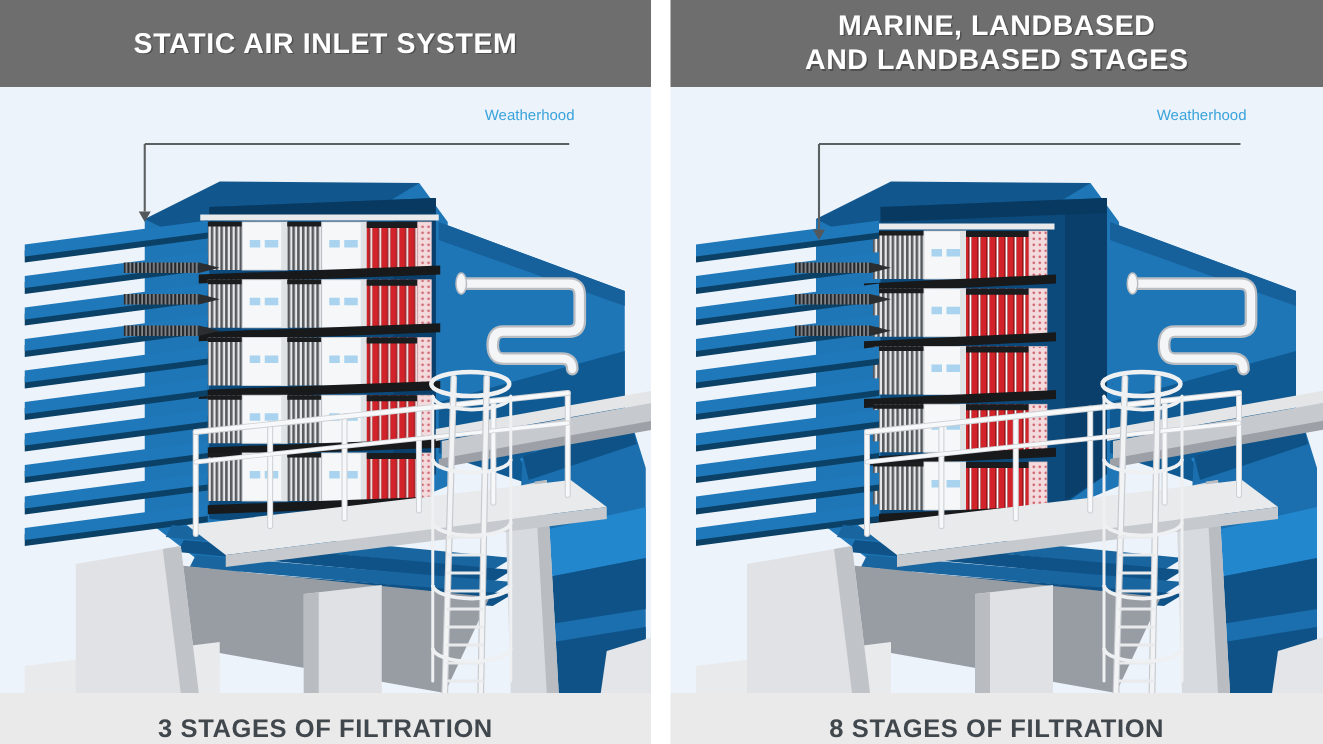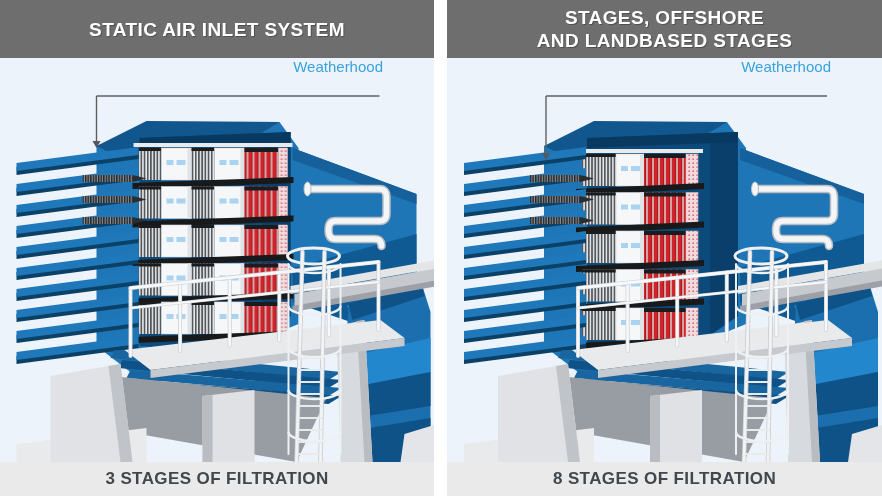--- a/index.html
+++ b/index.html
@@ -5,25 +5,25 @@
   html,body{margin:0;padding:0;background:#ffffff;font-family:"Liberation Sans",sans-serif;}
   .stage{position:relative;width:882px;height:496px;background:#ffffff;overflow:hidden;}
   .panel{position:absolute;top:0;height:496px;background:#ffffff;}
   .panel-left{left:0;width:434px;}
   .panel-right{left:447px;width:435px;}
   .hdr{position:absolute;left:0;top:0;width:100%;height:58px;background:#6e6e6e;
        display:flex;flex-direction:column;align-items:center;justify-content:center;}
   .hdr span{color:#ffffff;font-weight:bold;font-size:19px;line-height:23px;letter-spacing:.4px;
        text-shadow:1px 1px 0 rgba(0,0,0,.28);white-space:nowrap;}
   .body{position:absolute;left:0;top:58px;width:100%;height:404px;background:#edf3fa;overflow:hidden;}
-  .callout{position:absolute;top:0;right:51px;font-size:15px;color:#3aa3dc;z-index:5;}
+  .callout{position:absolute;top:14px;right:51px;font-size:10px;color:#3aa3dc;z-index:5;}
   .machine{position:absolute;left:0;top:0;width:100%;height:100%;}
   .machine svg{display:block;width:100%;height:100%;}
   .ftr{position:absolute;left:0;bottom:0;width:100%;height:34px;background:#eaeaea;
-       display:flex;align-items:center;justify-content:center;}
+       display:flex;align-items:flex-end;justify-content:center;}
   .ftr span{color:#40474d;font-weight:bold;font-size:17px;letter-spacing:.4px;white-space:nowrap;}
   .gap{position:absolute;top:0;left:434px;width:13px;height:496px;background:#ffffff;}
 </style>
 </head>
 <body>
 
 <div class="stage">
 
   <section class="panel panel-left">
     <div class="hdr">
@@ -239,21 +239,21 @@
     </div>
     <div class="ftr">
       <span>3 STAGES OF FILTRATION</span>
     </div>
   </section>
 
   <div class="gap"></div>
 
   <section class="panel panel-right">
     <div class="hdr">
-      <span>STAGES, OFFSHORE</span>
+      <span>MARINE, LANDBASED</span>
       <span>AND LANDBASED STAGES</span>
     </div>
     <div class="body">
       <div class="callout">Weatherhood</div>
       <div class="machine">
           <svg viewBox="0 0 441 404" preserveAspectRatio="xMidYMid slice" xmlns="http://www.w3.org/2000/svg">
             <defs>
     <pattern id="pl1" width="3.2" height="8" patternUnits="userSpaceOnUse">
       <rect width="3.2" height="8" fill="#e6e8ea"></rect>
                 <rect width="1.7" height="8" fill="#55585c"></rect>

